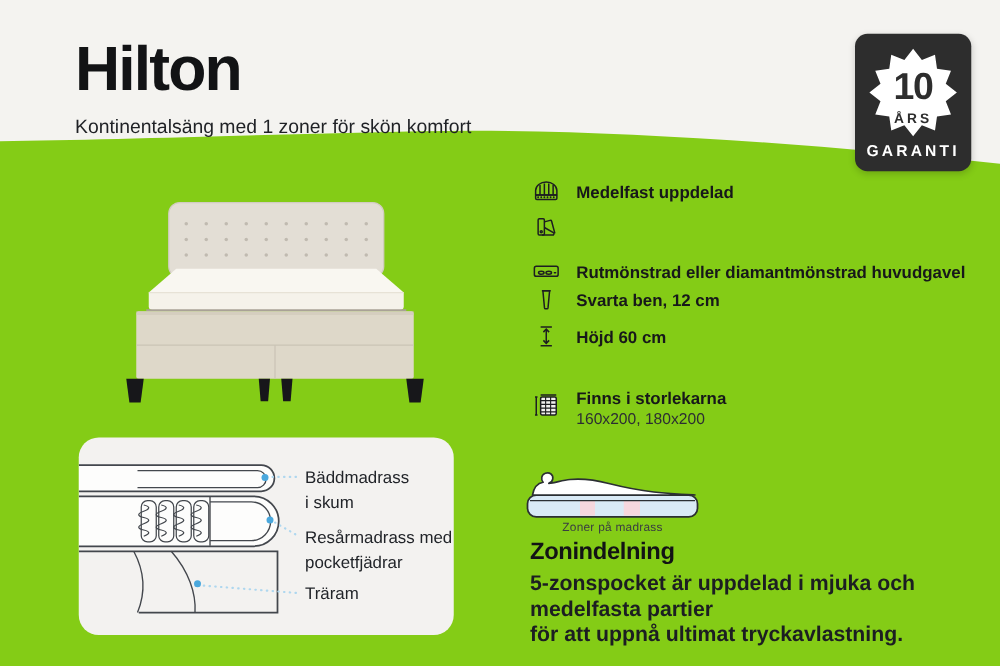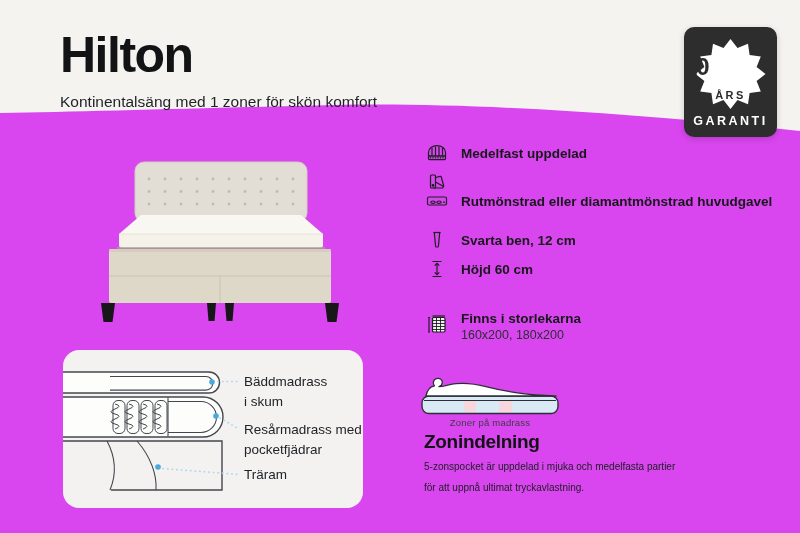--- a/index.html
+++ b/index.html
@@ -2,31 +2,31 @@
 <html style="--band: #f4f3f0; --card: #f3f2f0; --badge-bg: #2d2d2d; --dot: #4aa8dd; --leader: #aed7ef; --mattress-blue: #d9eaf6; --zone-pink: #f6d7de; --bed-beige: #e3ded5; --text-dark: #17181a;"><head>
 <meta charset="utf-8">
 <style>
   :root{
     --band:#f4f3f0; --card:#f3f2f0; --badge-bg:#2d2d2d; --dot:#4aa8dd;
     --leader:#aed7ef; --mattress-blue:#d9eaf6; --zone-pink:#f6d7de;
     --bed-beige:#e3ded5; --text-dark:#17181a;
   }
   *{margin:0;padding:0;box-sizing:border-box;}
   body{font-family:"Liberation Sans",sans-serif;background:#fff;}
-  .page{position:relative;width:800px;height:533px;background:#d946ef;overflow:hidden;}
+  .page{position:relative;width:800px;height:533px;background:#84cc16;overflow:hidden;}
   .hero-band{position:absolute;top:0;left:0;width:800px;height:140px;pointer-events:none;}
   .title-block{position:absolute;left:60px;top:30px;}
   .page-title{font-size:50px;font-weight:800;letter-spacing:-1.5px;color:#121315;line-height:1;}
   .page-subtitle{margin-top:13px;font-size:15.5px;font-weight:500;color:#1f2125;}
   
   .badge{position:absolute;left:684px;top:27px;width:93px;height:110px;background:var(--badge-bg);
          border-radius:10px;box-shadow:0 2px 6px rgba(0,0,0,.18);}
   .badge svg{position:absolute;left:0;top:0;}
-  .badge-years{position:absolute;left:0;top:26px;width:100%;text-align:left;
-               font-size:24px;font-weight:800;color:#2d2d2d;letter-spacing:-1px;}
+  .badge-years{position:absolute;left:0;top:26px;width:100%;text-align:center;
+               font-size:30px;font-weight:800;color:#2d2d2d;letter-spacing:-1px;}
   .badge-years-label{position:absolute;left:0;top:62px;width:100%;text-align:center;
                font-size:11px;font-weight:800;color:#2d2d2d;letter-spacing:2.5px;}
   .badge-label{position:absolute;left:0;bottom:9px;width:100%;text-align:center;
                font-size:12.5px;font-weight:700;color:#fff;letter-spacing:2.5px;}
   
   .bed{position:absolute;left:95px;top:158px;width:250px;height:168px;}
   
   .feature-row{position:absolute;left:424px;display:flex;align-items:center;}
   .feature-row .f-icon{width:26px;height:26px;flex:0 0 26px;display:flex;align-items:center;justify-content:center;}
   .feature-label{margin-left:11px;font-size:13.5px;font-weight:700;color:var(--text-dark);white-space:nowrap;}
@@ -38,21 +38,21 @@
   .card svg{position:absolute;left:0;top:0;}
   .construction-label{position:absolute;left:181px;font-size:13.5px;font-weight:500;color:#212429;
         line-height:20px;white-space:pre-line;}
   .cl-1{top:22px;} .cl-2{top:70px;} .cl-3{top:115px;}
   
   .zone-illustration{position:absolute;left:420px;top:370px;width:140px;height:48px;}
   .zone-caption{position:absolute;left:420px;top:417px;width:140px;text-align:center;
         font-size:9.5px;font-weight:500;color:#3a3d42;letter-spacing:.2px;}
   .zone-heading{position:absolute;left:424px;top:431px;font-size:19px;font-weight:800;
         letter-spacing:-.3px;color:#121315;}
-  .zone-body{position:absolute;left:424px;top:457px;width:356px;font-size:10px;font-weight:400;
+  .zone-body{position:absolute;left:424px;top:457px;width:356px;font-size:17px;font-weight:700;
         color:#1c1e22;line-height:20.5px;white-space:pre-line;}
   .d-line{stroke:#43474d;stroke-width:1.4;fill:none;}
   .d-fill{fill:#fdfdfc;}
   .leader{stroke:var(--leader);stroke-width:1.7;stroke-linecap:round;stroke-dasharray:.4 4.2;fill:none;}
 </style>
 </head>
 <body>
 
 <div class="page">
 
@@ -144,21 +144,21 @@
     <span class="f-icon">
       <svg width="24" height="24" viewBox="0 0 24 24" class="d-line" style="stroke:#1d1e21;stroke-width:1.2">
         <rect x="5.5" y="5" width="5" height="13" rx="1"></rect>
         <path d="M10.5,7.5 l4.6,-1.2 a1,1 0 0 1 1.2,.7 l2.6,9.7"></path>
         <path d="M10.5,12 l7.2,4.1 a1,1 0 0 1 .35,1.35 l-.4,.55 h-9"></path>
         <circle cx="8" cy="15.4" r=".8"></circle>
       </svg>
     </span>
   </div>
 
-  <div class="feature-row" style="top:188px;">
+  <div class="feature-row" style="top:204px;">
     <span class="f-icon">
       <svg width="24" height="24" viewBox="0 0 24 24" class="d-line" style="stroke:#1d1e21;stroke-width:1.2">
         <rect x="2.5" y="8" width="19" height="8" rx="1.5"></rect>
         <ellipse cx="8" cy="13.2" rx="2.2" ry="1.2"></ellipse>
         <ellipse cx="14" cy="13.2" rx="2.2" ry="1.2"></ellipse>
         <path d="M18.5,13.2 h1" stroke-linecap="round"></path>
       </svg>
     </span>
     <span class="feature-label">Rutmönstrad eller diamantmönstrad huvudgavel</span>
   </div>

